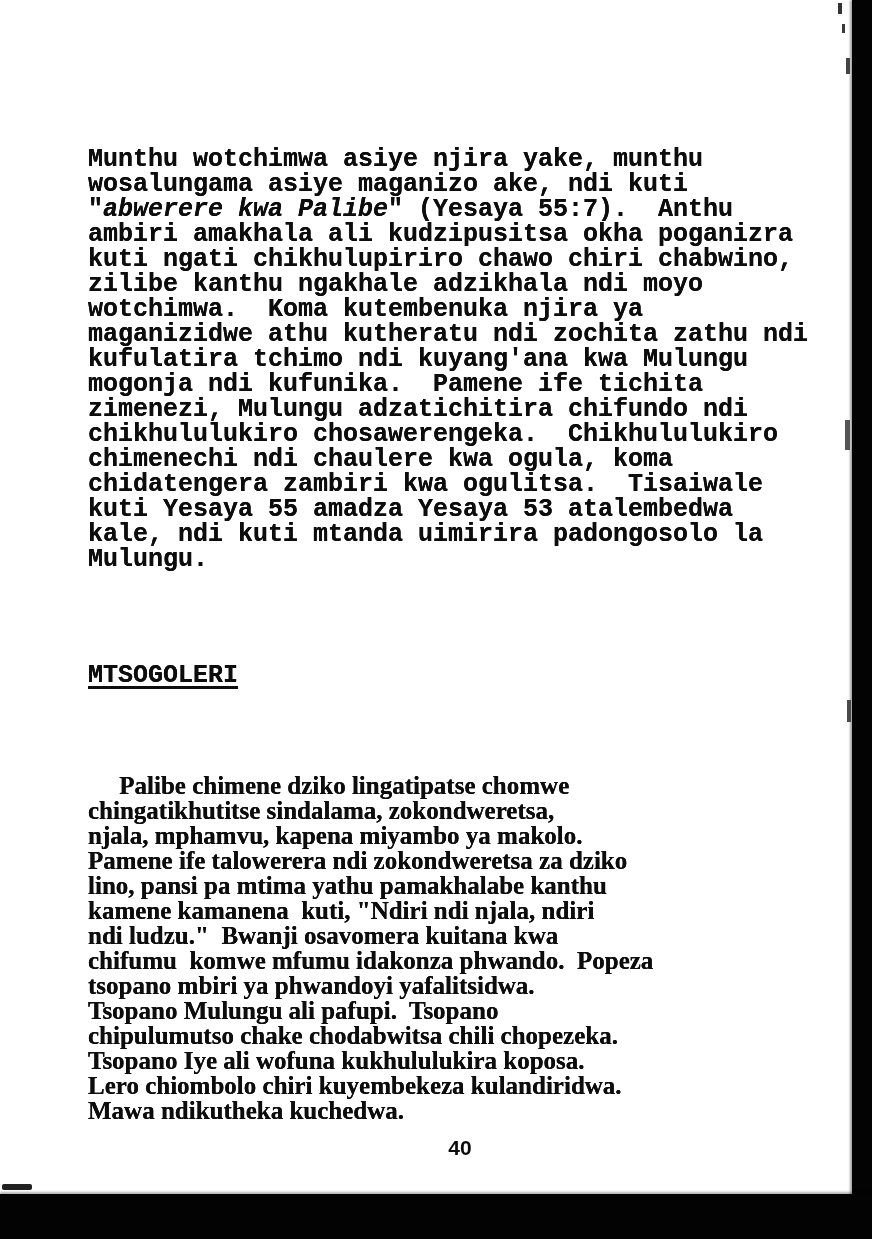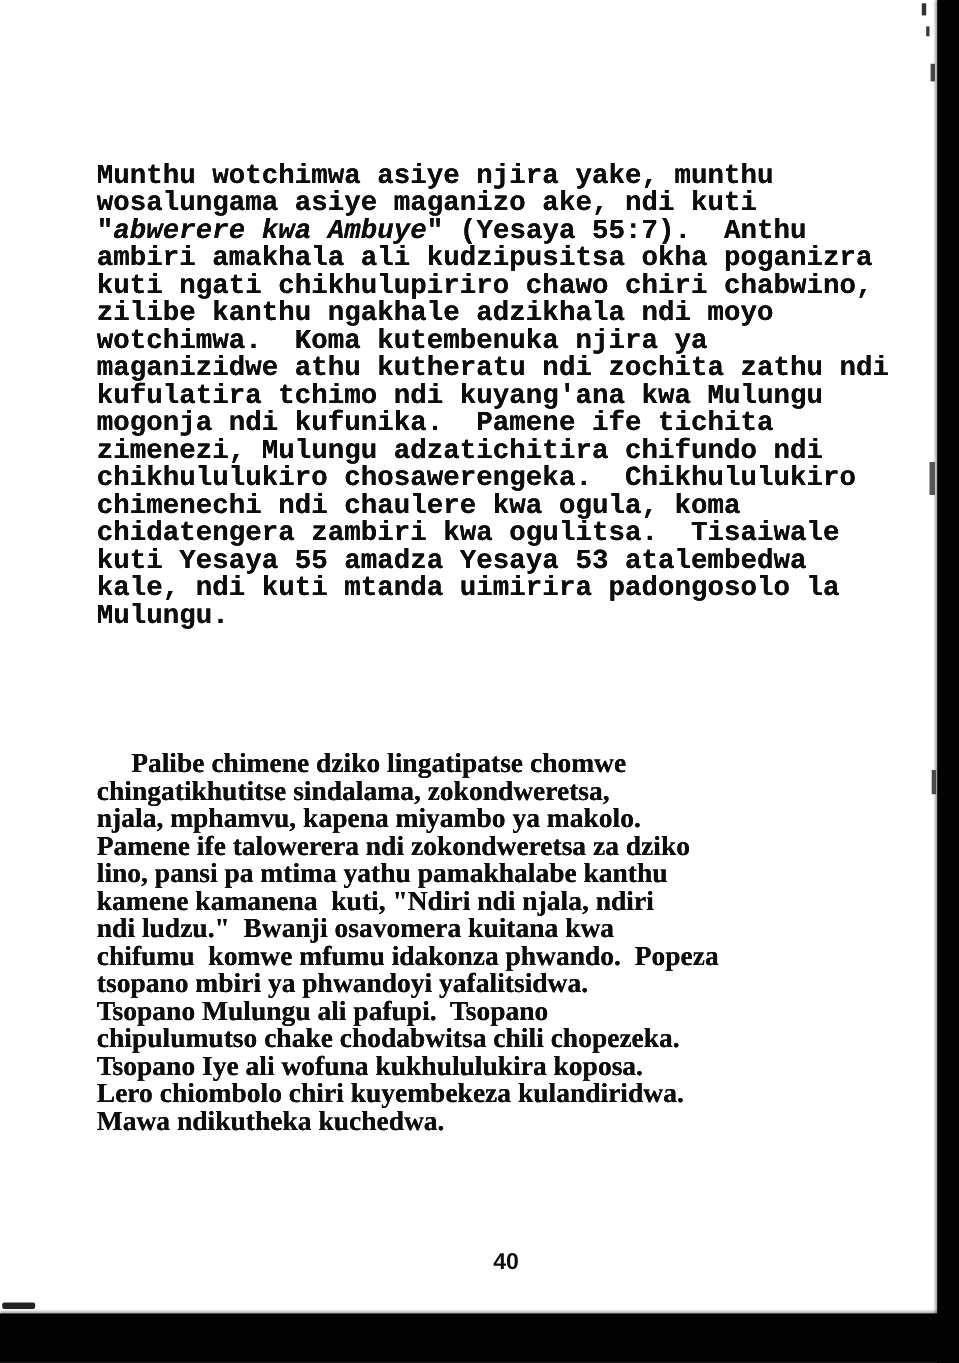--- a/index.html
+++ b/index.html
@@ -95,36 +95,37 @@
 </style>
 </head>
 <body>
 
 <div class="scan">
 
   <div class="text-block">
 
     <p class="para"><span>Munthu wotchimwa asiye njira yake, munthu
 wosalungama asiye maganizo ake, ndi kuti
-"</span><span class="quote-bi">abwerere kwa Ambuye</span><span>" (Yesaya 55:7).  Anthu
+"</span><span class="quote-bi">abwerere kwa Palibe</span><span>" (Yesaya 55:7).  Anthu
 ambiri amakhala ali kudzipusitsa okha poganizra
 kuti ngati chikhulupiriro chawo chiri chabwino,
 zilibe kanthu ngakhale adzikhala ndi moyo
 wotchimwa.  Koma kutembenuka njira ya
 maganizidwe athu kutheratu ndi zochita zathu ndi
 kufulatira tchimo ndi kuyang'ana kwa Mulungu
 mogonja ndi kufunika.  Pamene ife tichita
 zimenezi, Mulungu adzatichitira chifundo ndi
 chikhululukiro chosawerengeka.  Chikhululukiro
 chimenechi ndi chaulere kwa ogula, koma
 chidatengera zambiri kwa ogulitsa.  Tisaiwale
 kuti Yesaya 55 amadza Yesaya 53 atalembedwa
 kale, ndi kuti mtanda uimirira padongosolo la
 Mulungu.</span></p>
 
+    <p class="section-heading">MTSOGOLERI</p>
 
     <p class="para-2">     Palibe chimene dziko lingatipatse chomwe
 chingatikhutitse sindalama, zokondweretsa,
 njala, mphamvu, kapena miyambo ya makolo.
 Pamene ife talowerera ndi zokondweretsa za dziko
 lino, pansi pa mtima yathu pamakhalabe kanthu
 kamene kamanena  kuti, "Ndiri ndi njala, ndiri
 ndi ludzu."  Bwanji osavomera kuitana kwa
 chifumu  komwe mfumu idakonza phwando.  Popeza
 tsopano mbiri ya phwandoyi yafalitsidwa.

